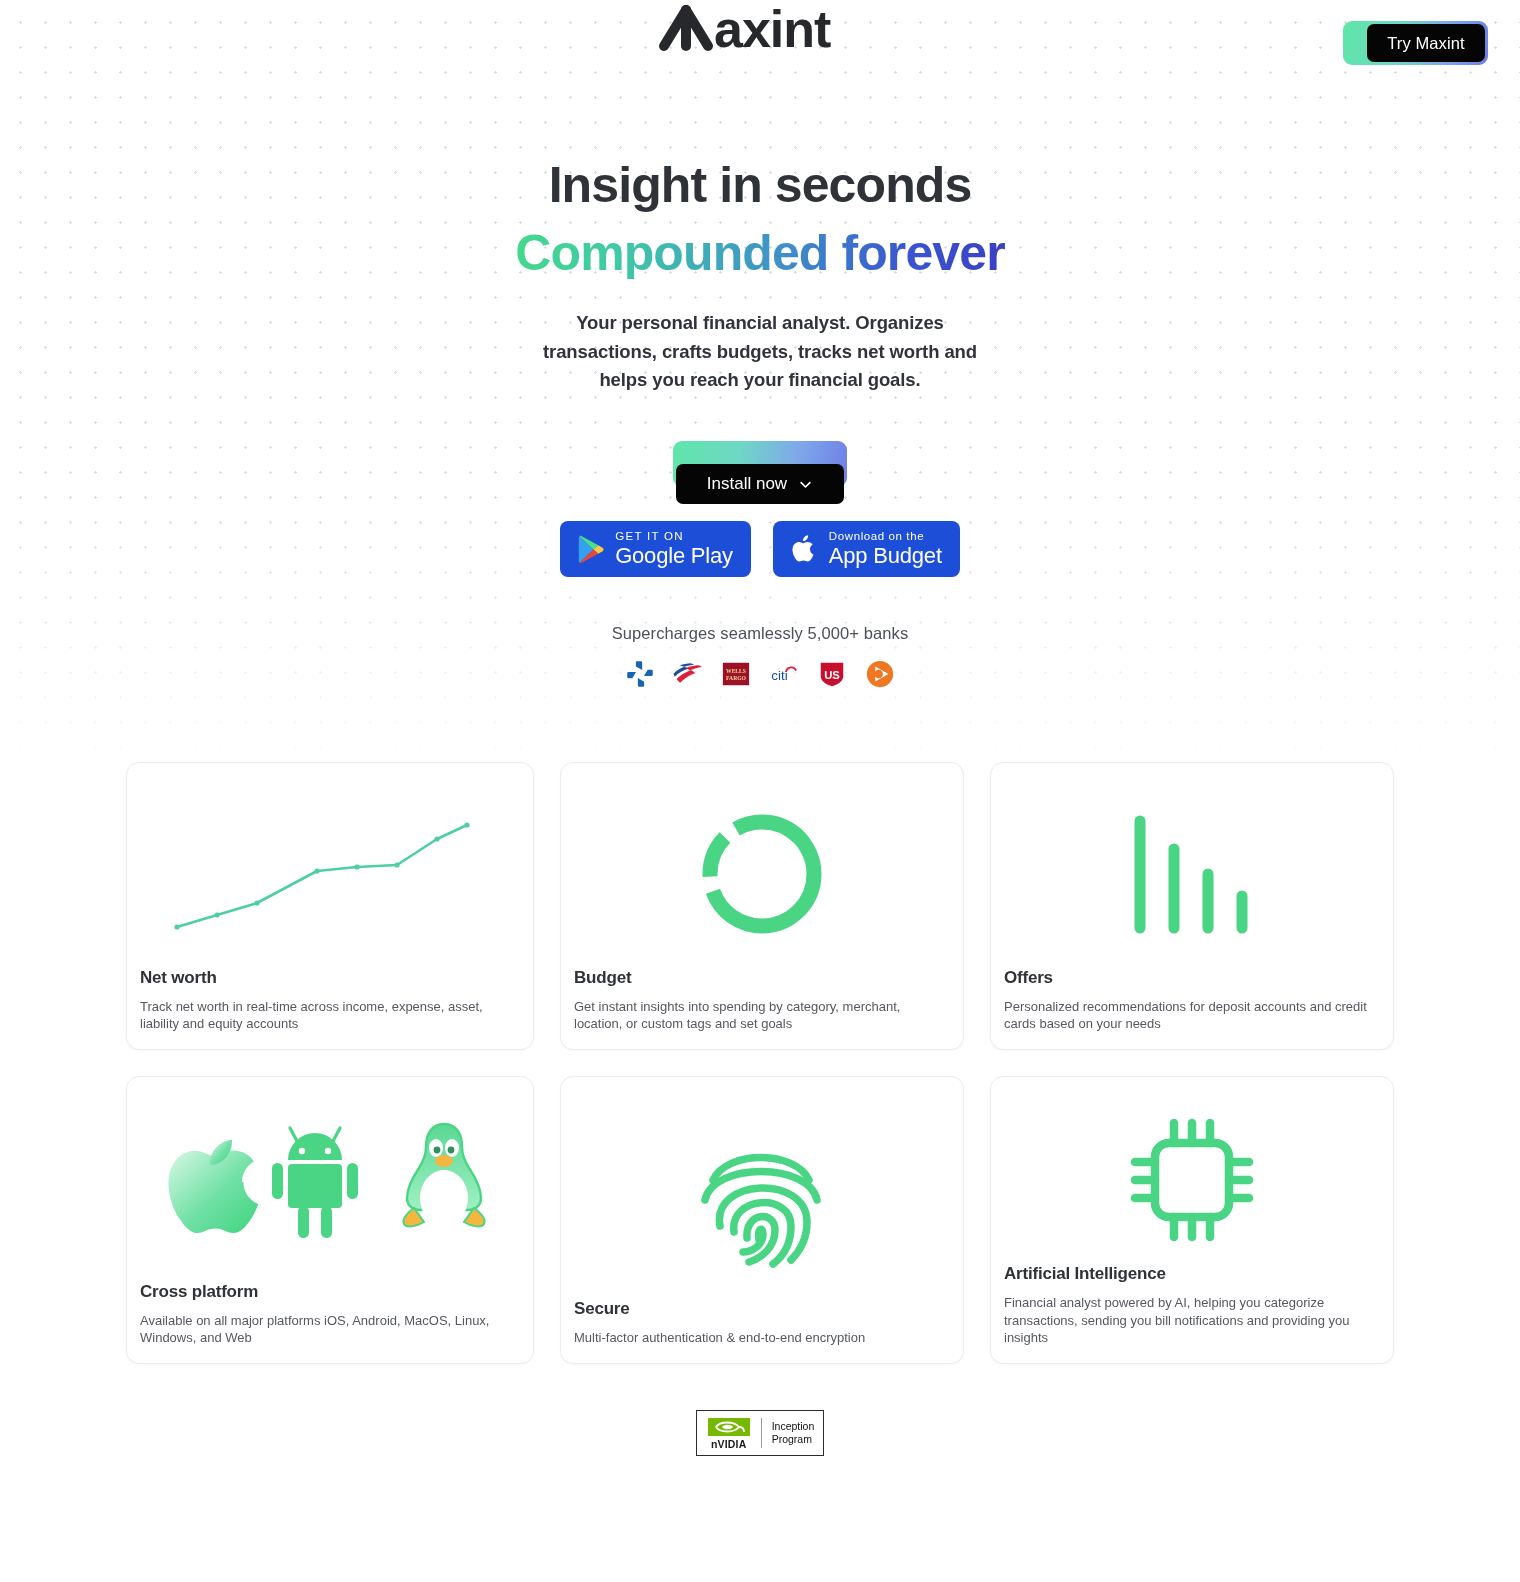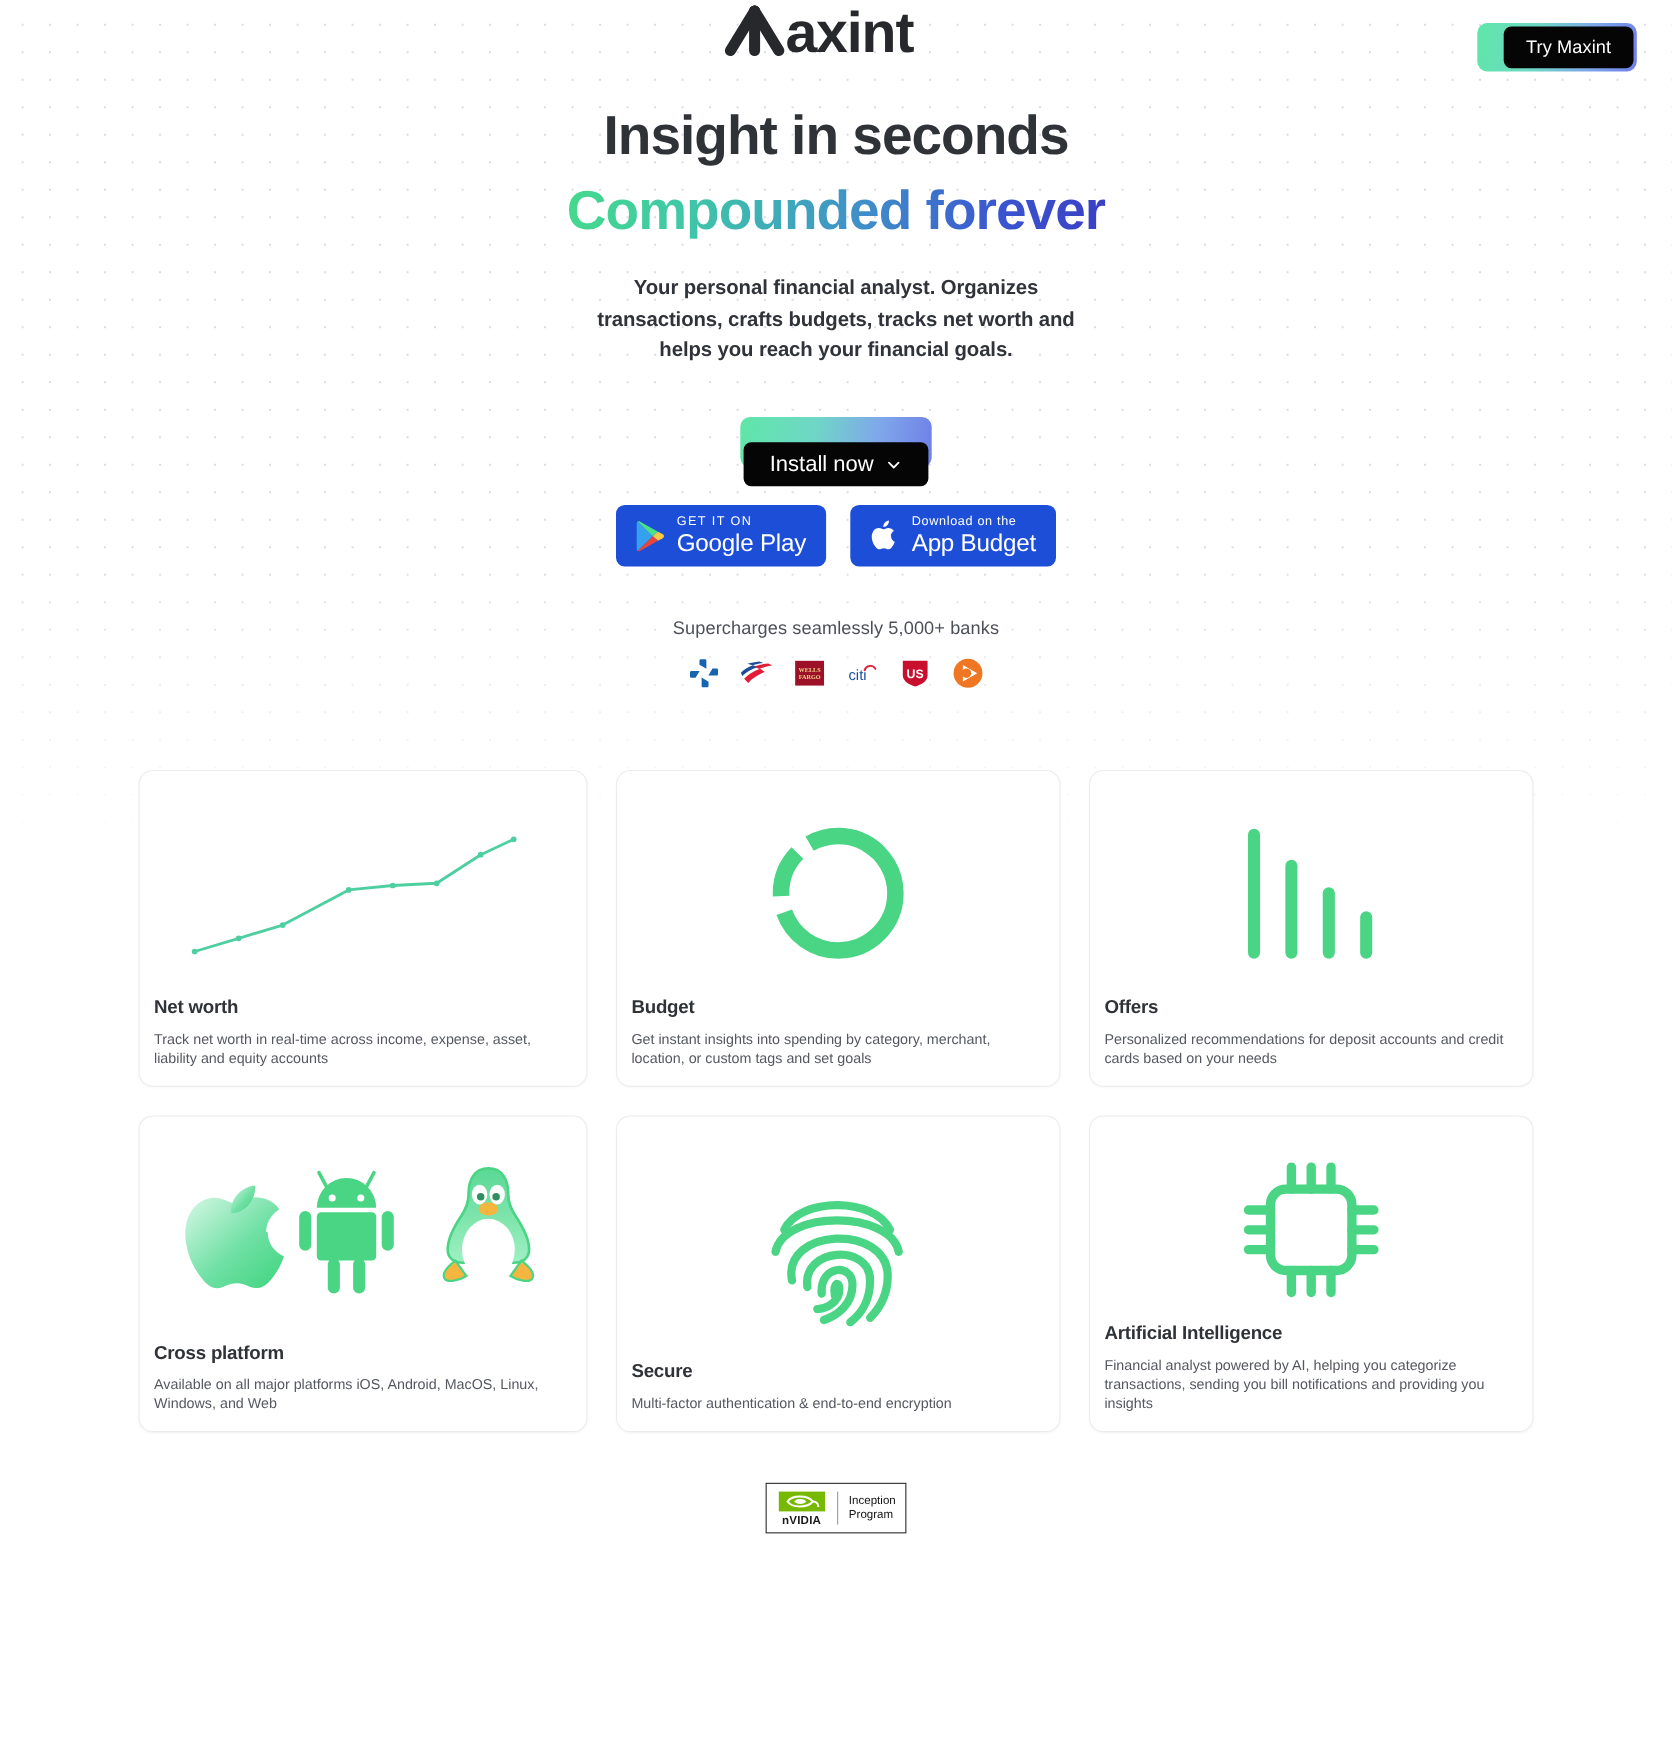--- a/index.html
+++ b/index.html
@@ -67,21 +67,21 @@
     padding-left: 24px;
   }
   .try-btn .inner { font-size: 16.5px; letter-spacing: .1px; }
 
   
   .hero { position: relative; text-align: center; }
 
   .logo-wrap { display: flex; justify-content: center; }
 
   .headline {
-    margin-top: 44px;
+    margin-top: 106px;
     font-size: 50px;
     line-height: 1.03;
     font-weight: 700;
     color: #2f3236;
     letter-spacing: -.9px;
   }
   .headline-2 {
     margin-top: 16px;
     font-size: 50px;
     line-height: 1.03;
@@ -100,21 +100,21 @@
     width: 470px;
     font-size: 18.5px;
     line-height: 1.55;
     font-weight: 600;
     color: #30333a;
     letter-spacing: -.1px;
   }
 
   .install-wrap { margin-top: 46px; display: flex; justify-content: center; }
   .install-btn { width: 174px; height: 46px; }
-  .install-btn .inner { font-size: 20px; margin-top: 40px; }
+  .install-btn .inner { font-size: 17px; margin-top: 40px; }
   .chev { display: block; width: 15px; height: 15px; }
 
   
   .stores {
     margin-top: 34px;
     display: flex;
     justify-content: center;
     gap: 22px;
   }
   .store-badge {

